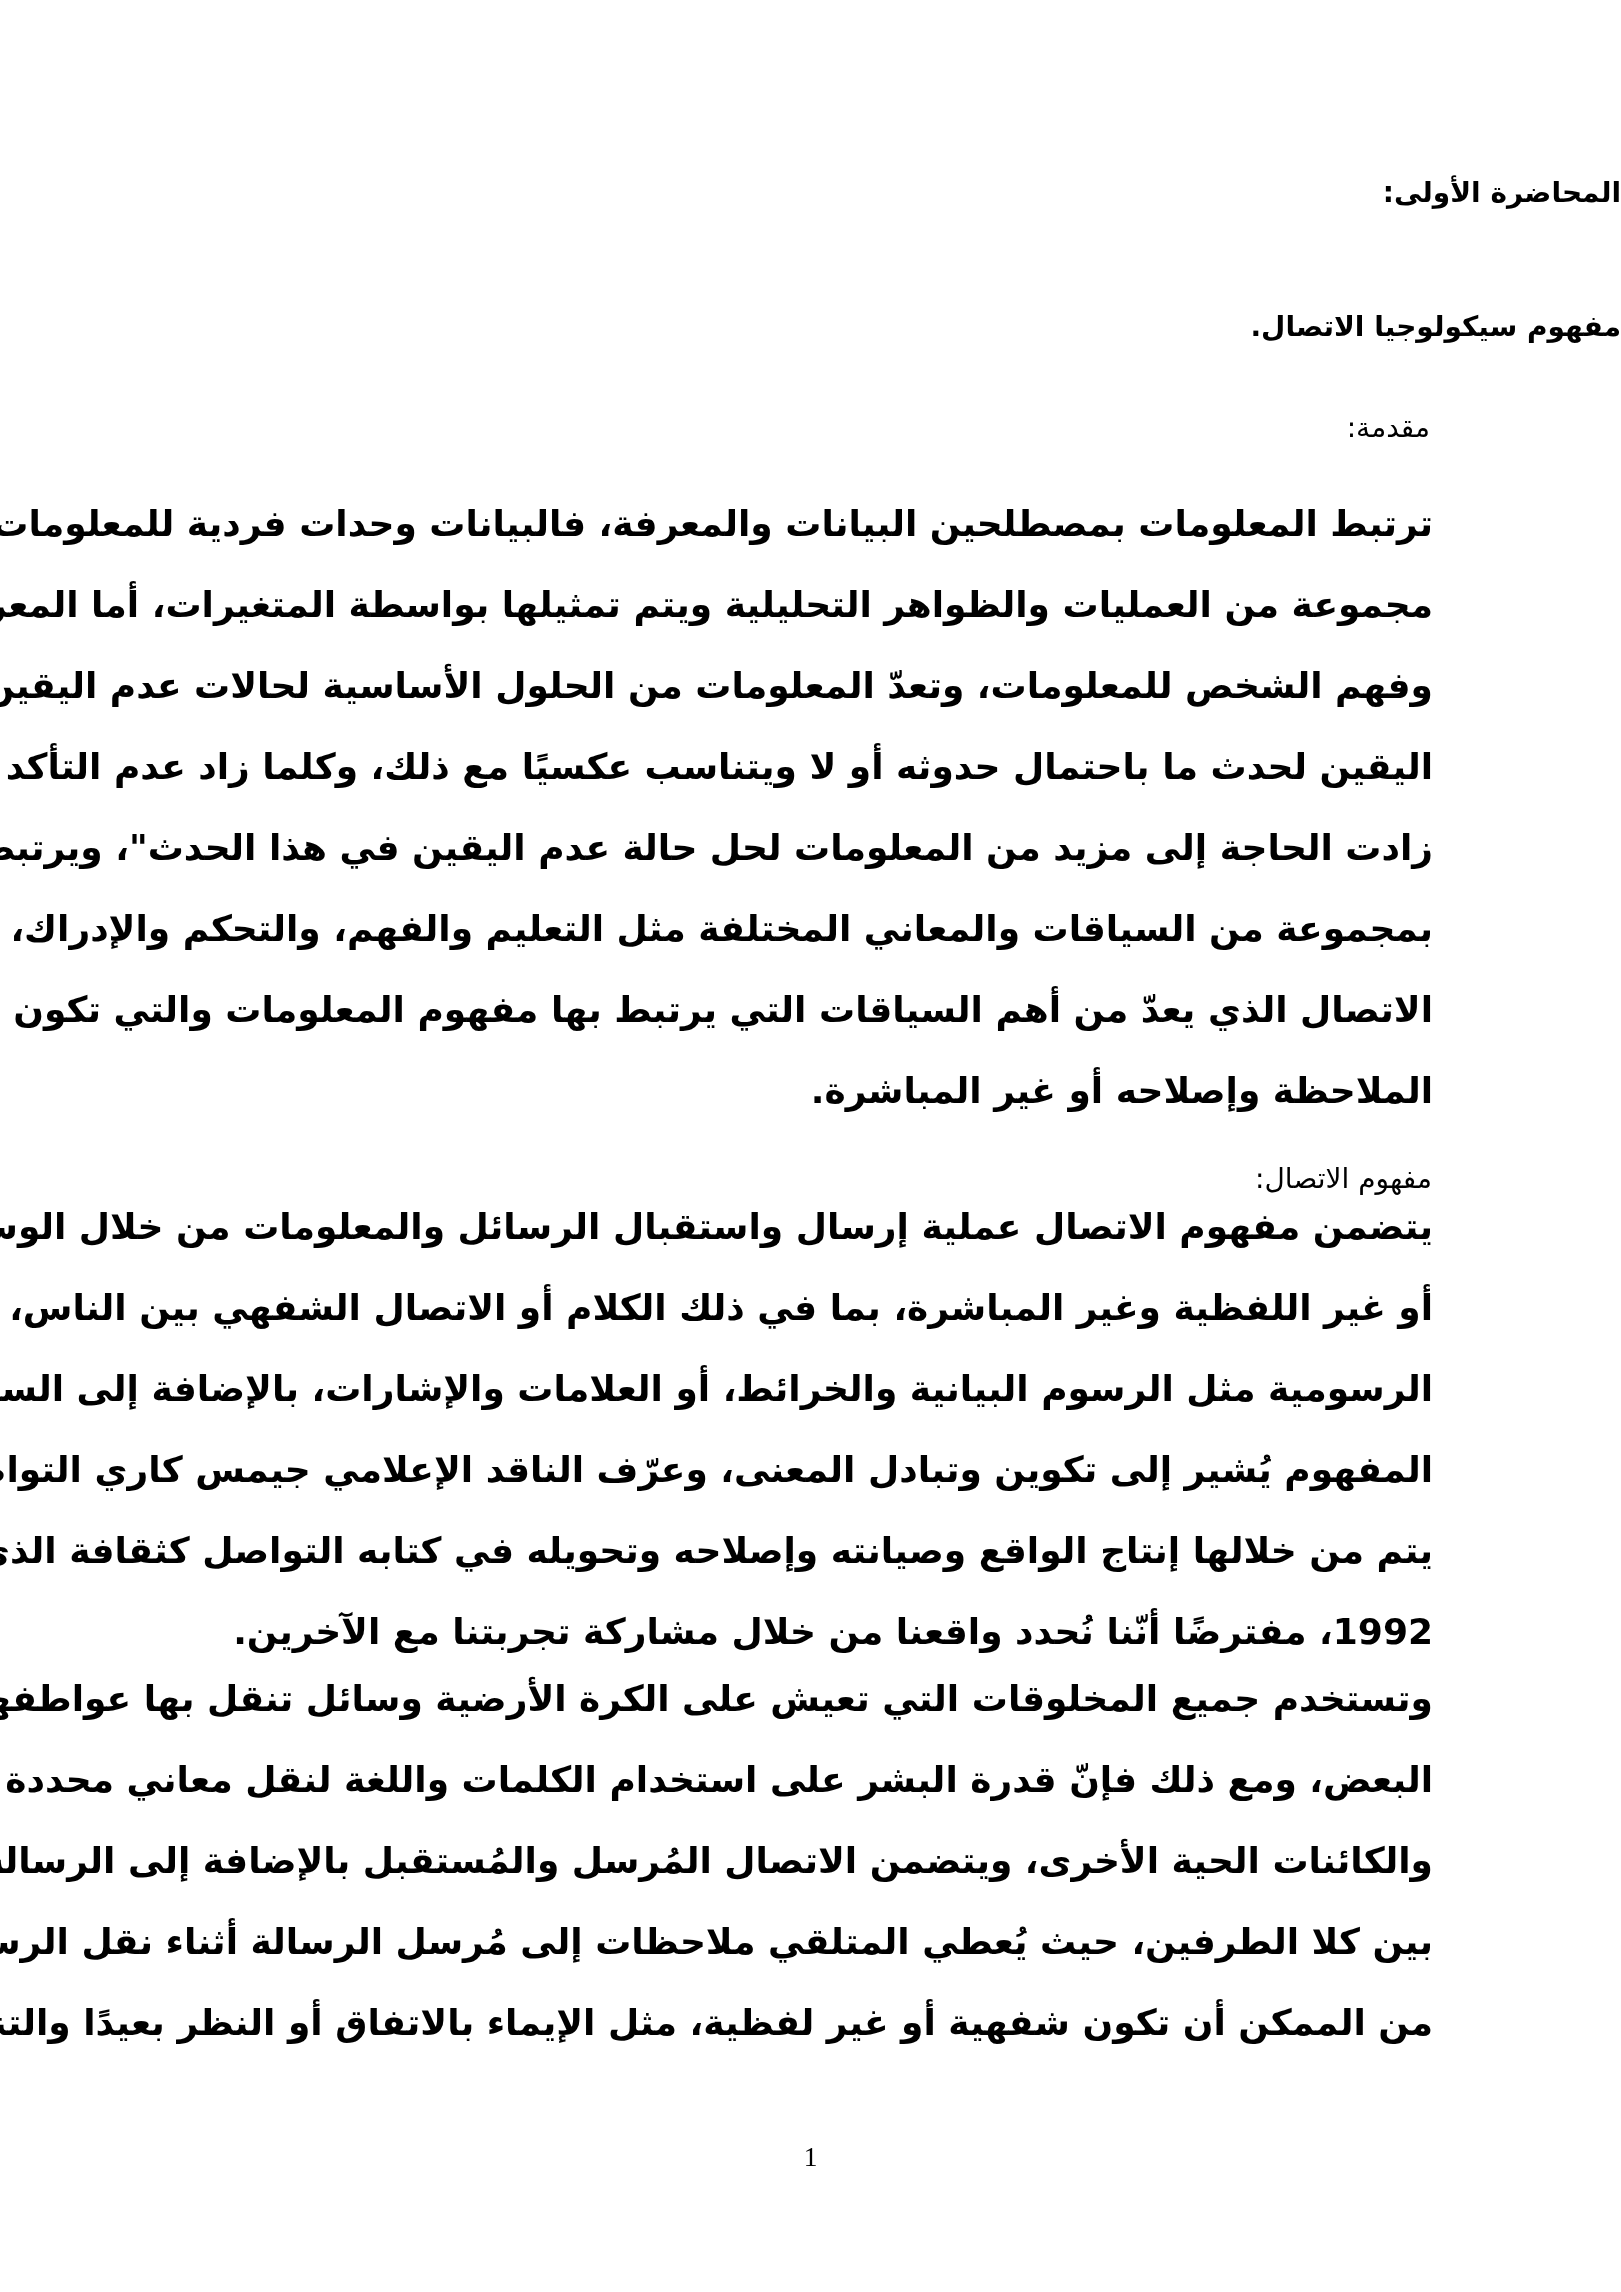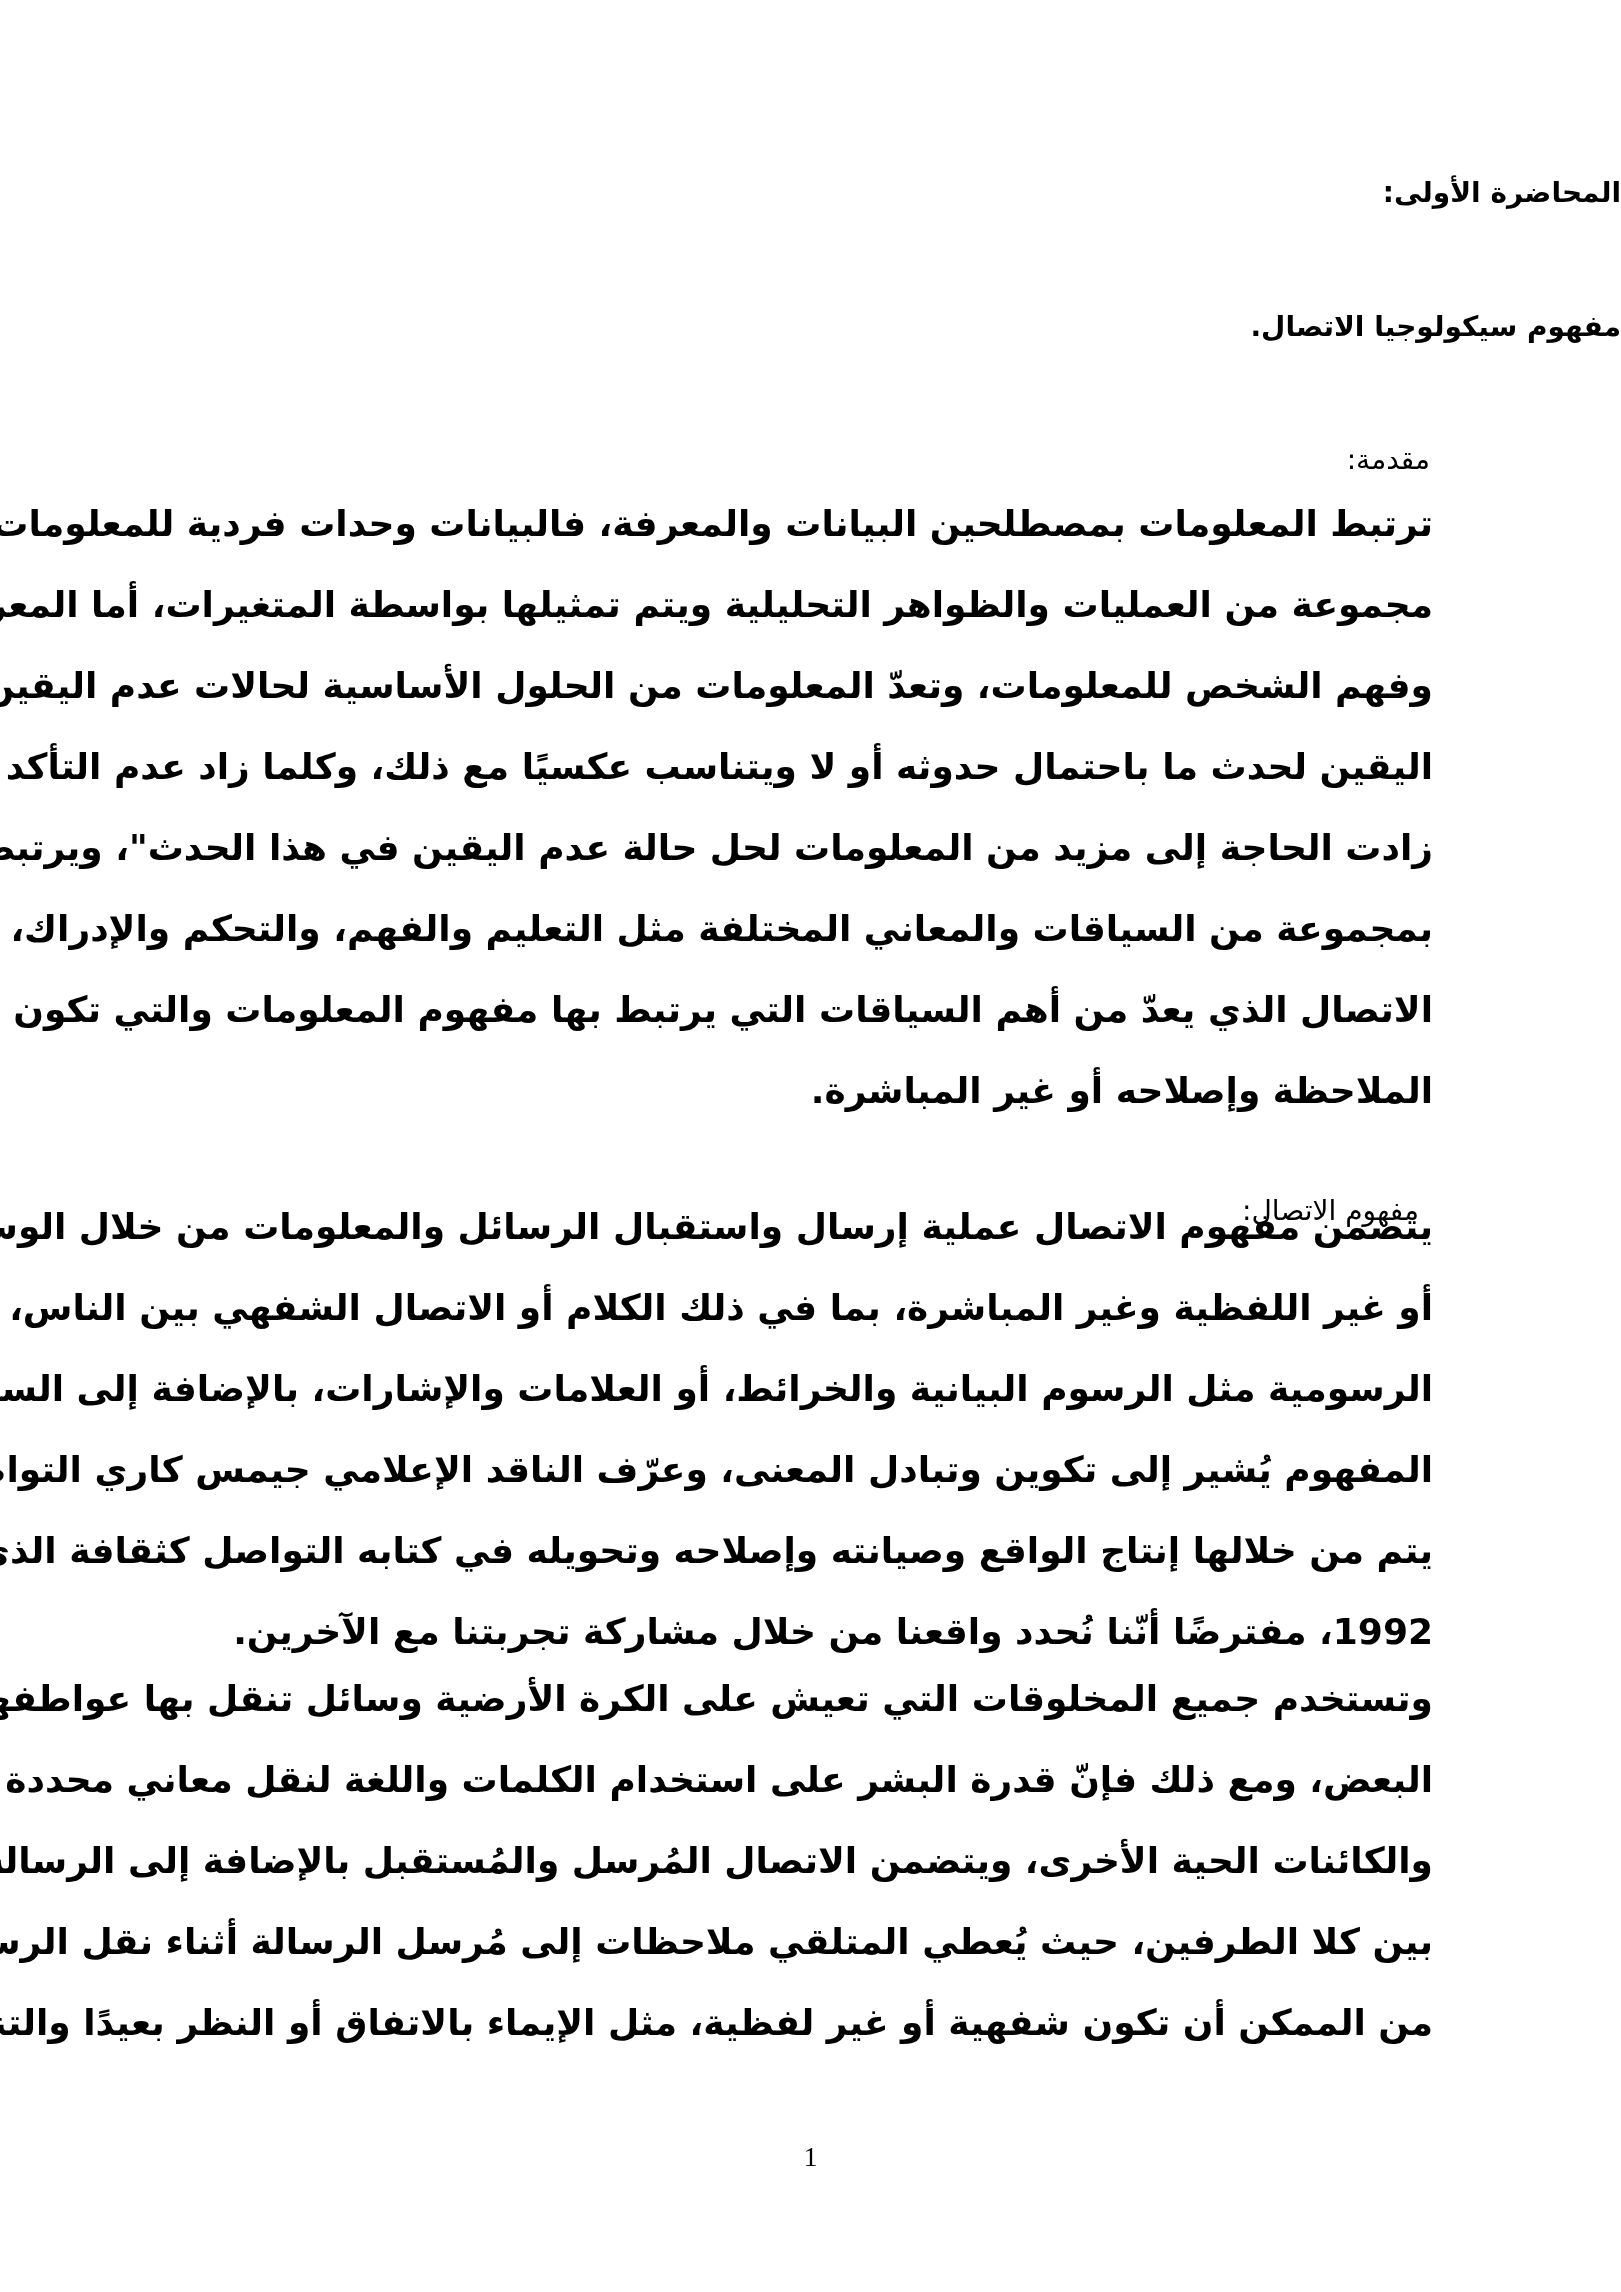--- a/index.html
+++ b/index.html
@@ -32,21 +32,20 @@
   }
   .centered {
     left: 0;
     width: 1621px;
     font-weight: bold;
   }
   .heading-right {
     right: 191px;
     text-align: right;
     font-weight: bold;
-    margin-top: 32px;
   }
   .para {
     position: absolute;
     left: 223px;
     width: 1210px;
     direction: rtl;
     text-align: justify;
     text-align-last: right;
     font-size: 36px;
     font-weight: bold;
@@ -89,21 +88,21 @@
     <span class="pline">ترتبط المعلومات بمصطلحين البيانات والمعرفة، فالبيانات وحدات فردية للمعلومات تتضمن وصف</span>
     <span class="pline">مجموعة من العمليات والظواهر التحليلية ويتم تمثيلها بواسطة المتغيرات، أما المعرفة فهي إلمام وإدراك</span>
     <span class="pline">وفهم الشخص للمعلومات، وتعدّ المعلومات من الحلول الأساسية لحالات عدم اليقين حيث: " يُقاس عدم</span>
     <span class="pline">اليقين لحدث ما باحتمال حدوثه أو لا ويتناسب عكسيًا مع ذلك، وكلما زاد عدم التأكد من حدوث حدث ما</span>
     <span class="pline">زادت الحاجة إلى مزيد من المعلومات لحل حالة عدم اليقين في هذا الحدث"، ويرتبط مفهوم المعلومات</span>
     <span class="pline">بمجموعة من السياقات والمعاني المختلفة مثل التعليم والفهم، والتحكم والإدراك، بالإضافة إلى مفهوم</span>
     <span class="pline">الاتصال الذي يعدّ من أهم السياقات التي يرتبط بها مفهوم المعلومات والتي تكون التعبير عنها من خلال</span>
     <span class="pline last">الملاحظة وإصلاحه أو غير المباشرة.</span>
   </div>
 
-  <div class="line heading-right" style="top:1159px; right:202px; font-weight:normal;">مفهوم الاتصال:</div>
+  <div class="line heading-right" style="top:1159px; right:189px; font-weight:normal;">مفهوم الاتصال:</div>
 
   <div class="para" style="top:1186px;">
     <span class="pline">يتضمن مفهوم الاتصال عملية إرسال واستقبال الرسائل والمعلومات من خلال الوسائل اللفظية المباشرة</span>
     <span class="pline">أو غير اللفظية وغير المباشرة، بما في ذلك الكلام أو الاتصال الشفهي بين الناس، أو الكتابة والتمثيليات</span>
     <span class="pline">الرسومية مثل الرسوم البيانية والخرائط، أو العلامات والإشارات، بالإضافة إلى السلوك، و يُقال إنّ هذا</span>
     <span class="pline">المفهوم يُشير إلى تكوين وتبادل المعنى، وعرّف الناقد الإعلامي جيمس كاري التواصل بأنه عملية رمزية</span>
     <span class="pline">يتم من خلالها إنتاج الواقع وصيانته وإصلاحه وتحويله في كتابه التواصل كثقافة الذي تمّ إصداره في عام</span>
     <span class="pline last">1992، مفترضًا أنّنا نُحدد واقعنا من خلال مشاركة تجربتنا مع الآخرين.</span>
   </div>
 

